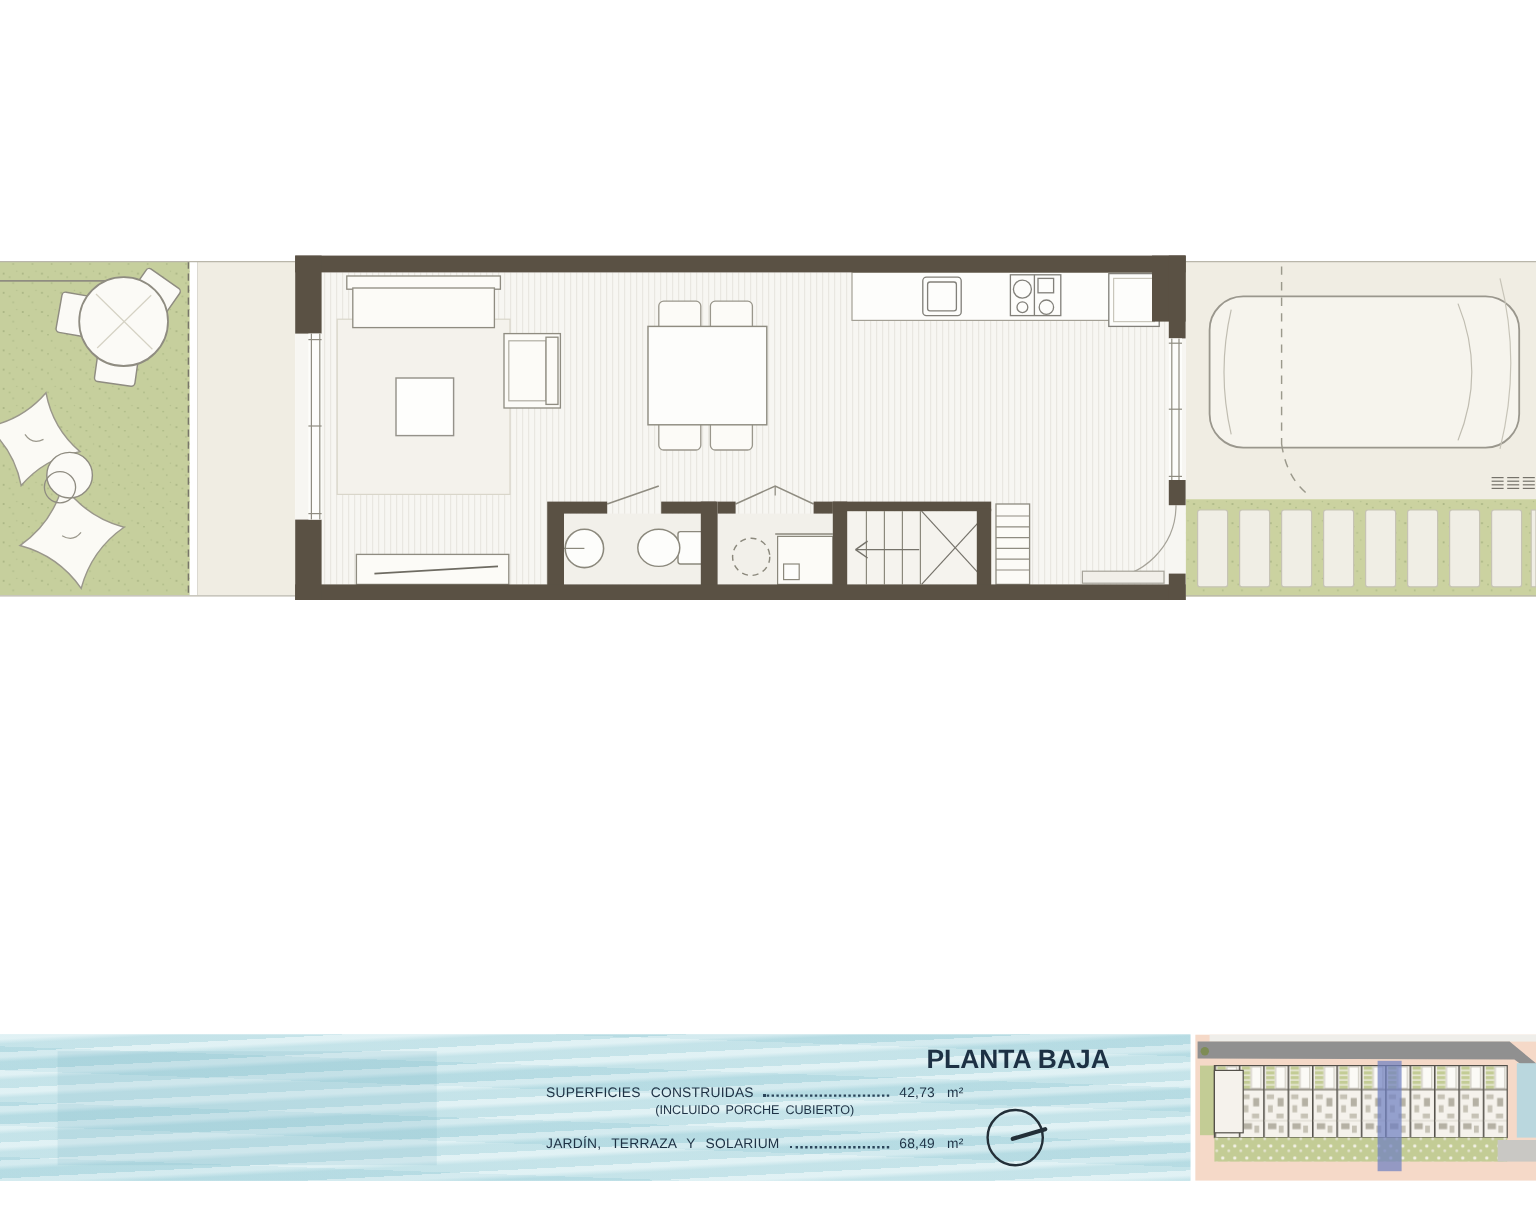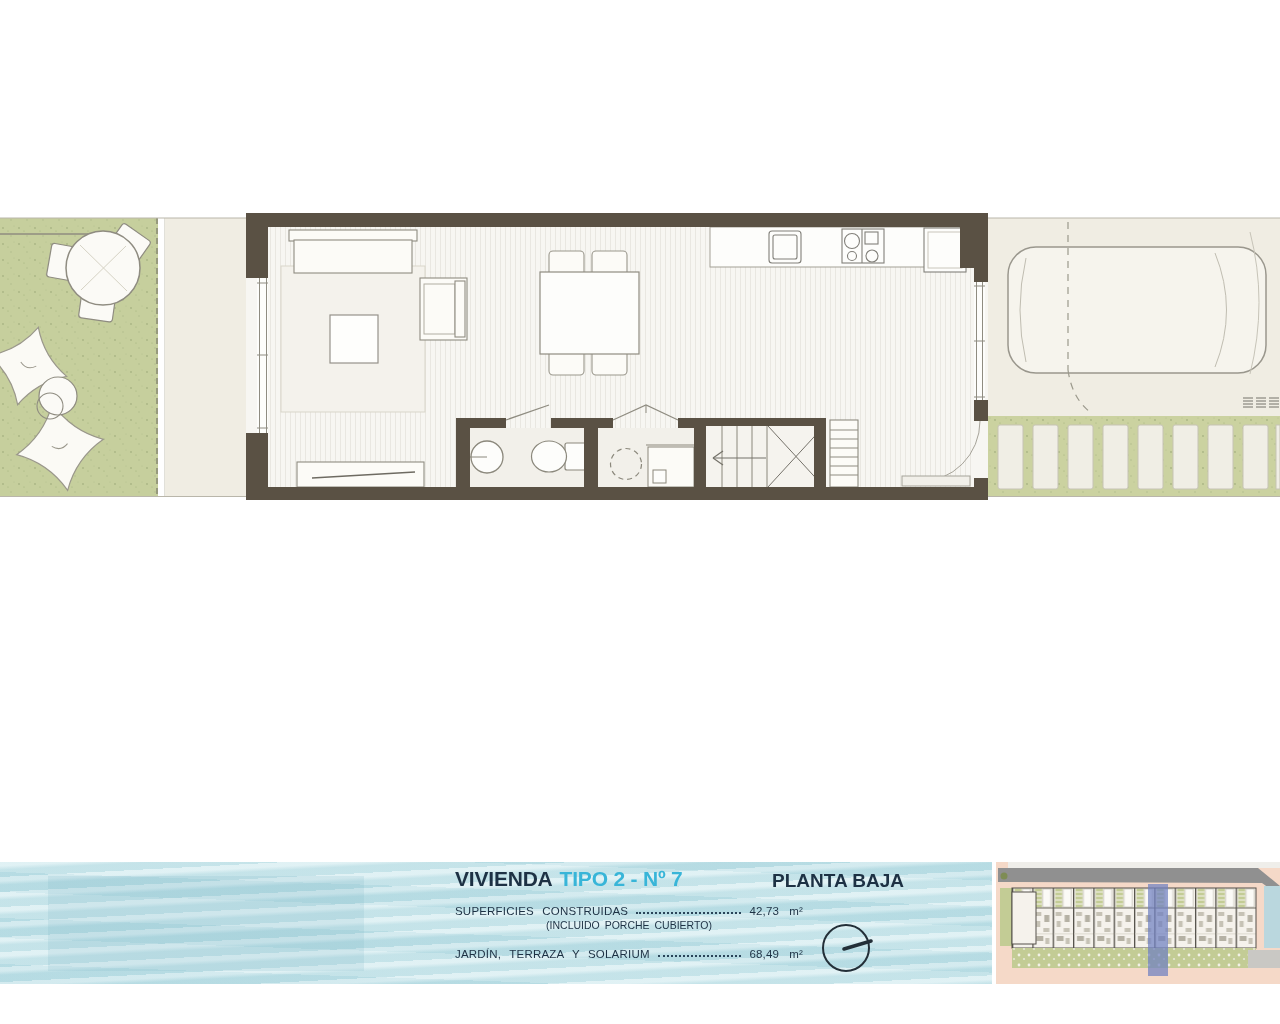--- a/index.html
+++ b/index.html
@@ -12,21 +12,21 @@
   .footer-water{position:absolute;left:0;top:862px;width:992px;height:122px;
     background:
       repeating-linear-gradient(177deg, rgba(255,255,255,.30) 0 4px, rgba(146,199,209,.22) 8px 15px),
       repeating-linear-gradient(2deg, rgba(185,222,230,.55) 0 20px, rgba(219,240,244,.55) 20px 46px),
       #cae6eb;}
   .water-overlay{position:absolute;left:48px;top:14px;width:316px;height:95px;
     background:rgba(120,180,196,.17);}
   .unit-title{position:absolute;left:455px;top:867px;font-size:21px;font-weight:bold;
     letter-spacing:-0.2px;color:#1d3144;white-space:nowrap;}
   .unit-title .hl{color:#38b5d8;margin-left:7px;}
-  .plan-name{position:absolute;left:772px;top:870px;font-size:19px;font-weight:bold;
+  .plan-name{position:absolute;left:772px;top:870px;font-size:22px;font-weight:bold;
     color:#1d3144;white-space:nowrap;}
   .specs{position:absolute;left:455px;top:905px;width:348px;color:#1d3144;}
   .spec-row{display:flex;align-items:flex-end;font-size:11.5px;letter-spacing:.2px;}
   .spec-label{word-spacing:5px;white-space:nowrap;}
   .leader{flex:1;border-bottom:2px dotted #2a4459;margin:0 8px 3px 8px;min-width:30px;}
   .spec-value{white-space:nowrap;}
   .spec-unit{margin-left:10px;}
   .spec-sub{font-size:10.5px;margin-top:2px;word-spacing:2px;text-align:center;}
   .spec-row2{margin-top:17px;text-align:center;}
   .compass{position:absolute;left:818px;top:920px;}
@@ -283,23 +283,20 @@
         <line x1="974" y1="341" x2="985" y2="341" stroke="#8f8c81" stroke-width="1"></line>
         <line x1="974" y1="397" x2="985" y2="397" stroke="#8f8c81" stroke-width="1"></line>
       </g>
     </g>
   </svg>
 
   <div class="footer-water">
     <div class="water-overlay"></div>
   </div>
 
-  <div class="unit-title">
-    <span>VIVIENDA</span><span class="hl">TIPO 2 - Nº 7</span>
-  </div>
 
   <div class="plan-name">PLANTA BAJA</div>
 
   <div class="specs">
     <div class="spec-row">
       <span class="spec-label">SUPERFICIES CONSTRUIDAS</span>
       <span class="leader"></span>
       <span class="spec-value">42,73</span>
       <span class="spec-unit">m²</span>
     </div>

